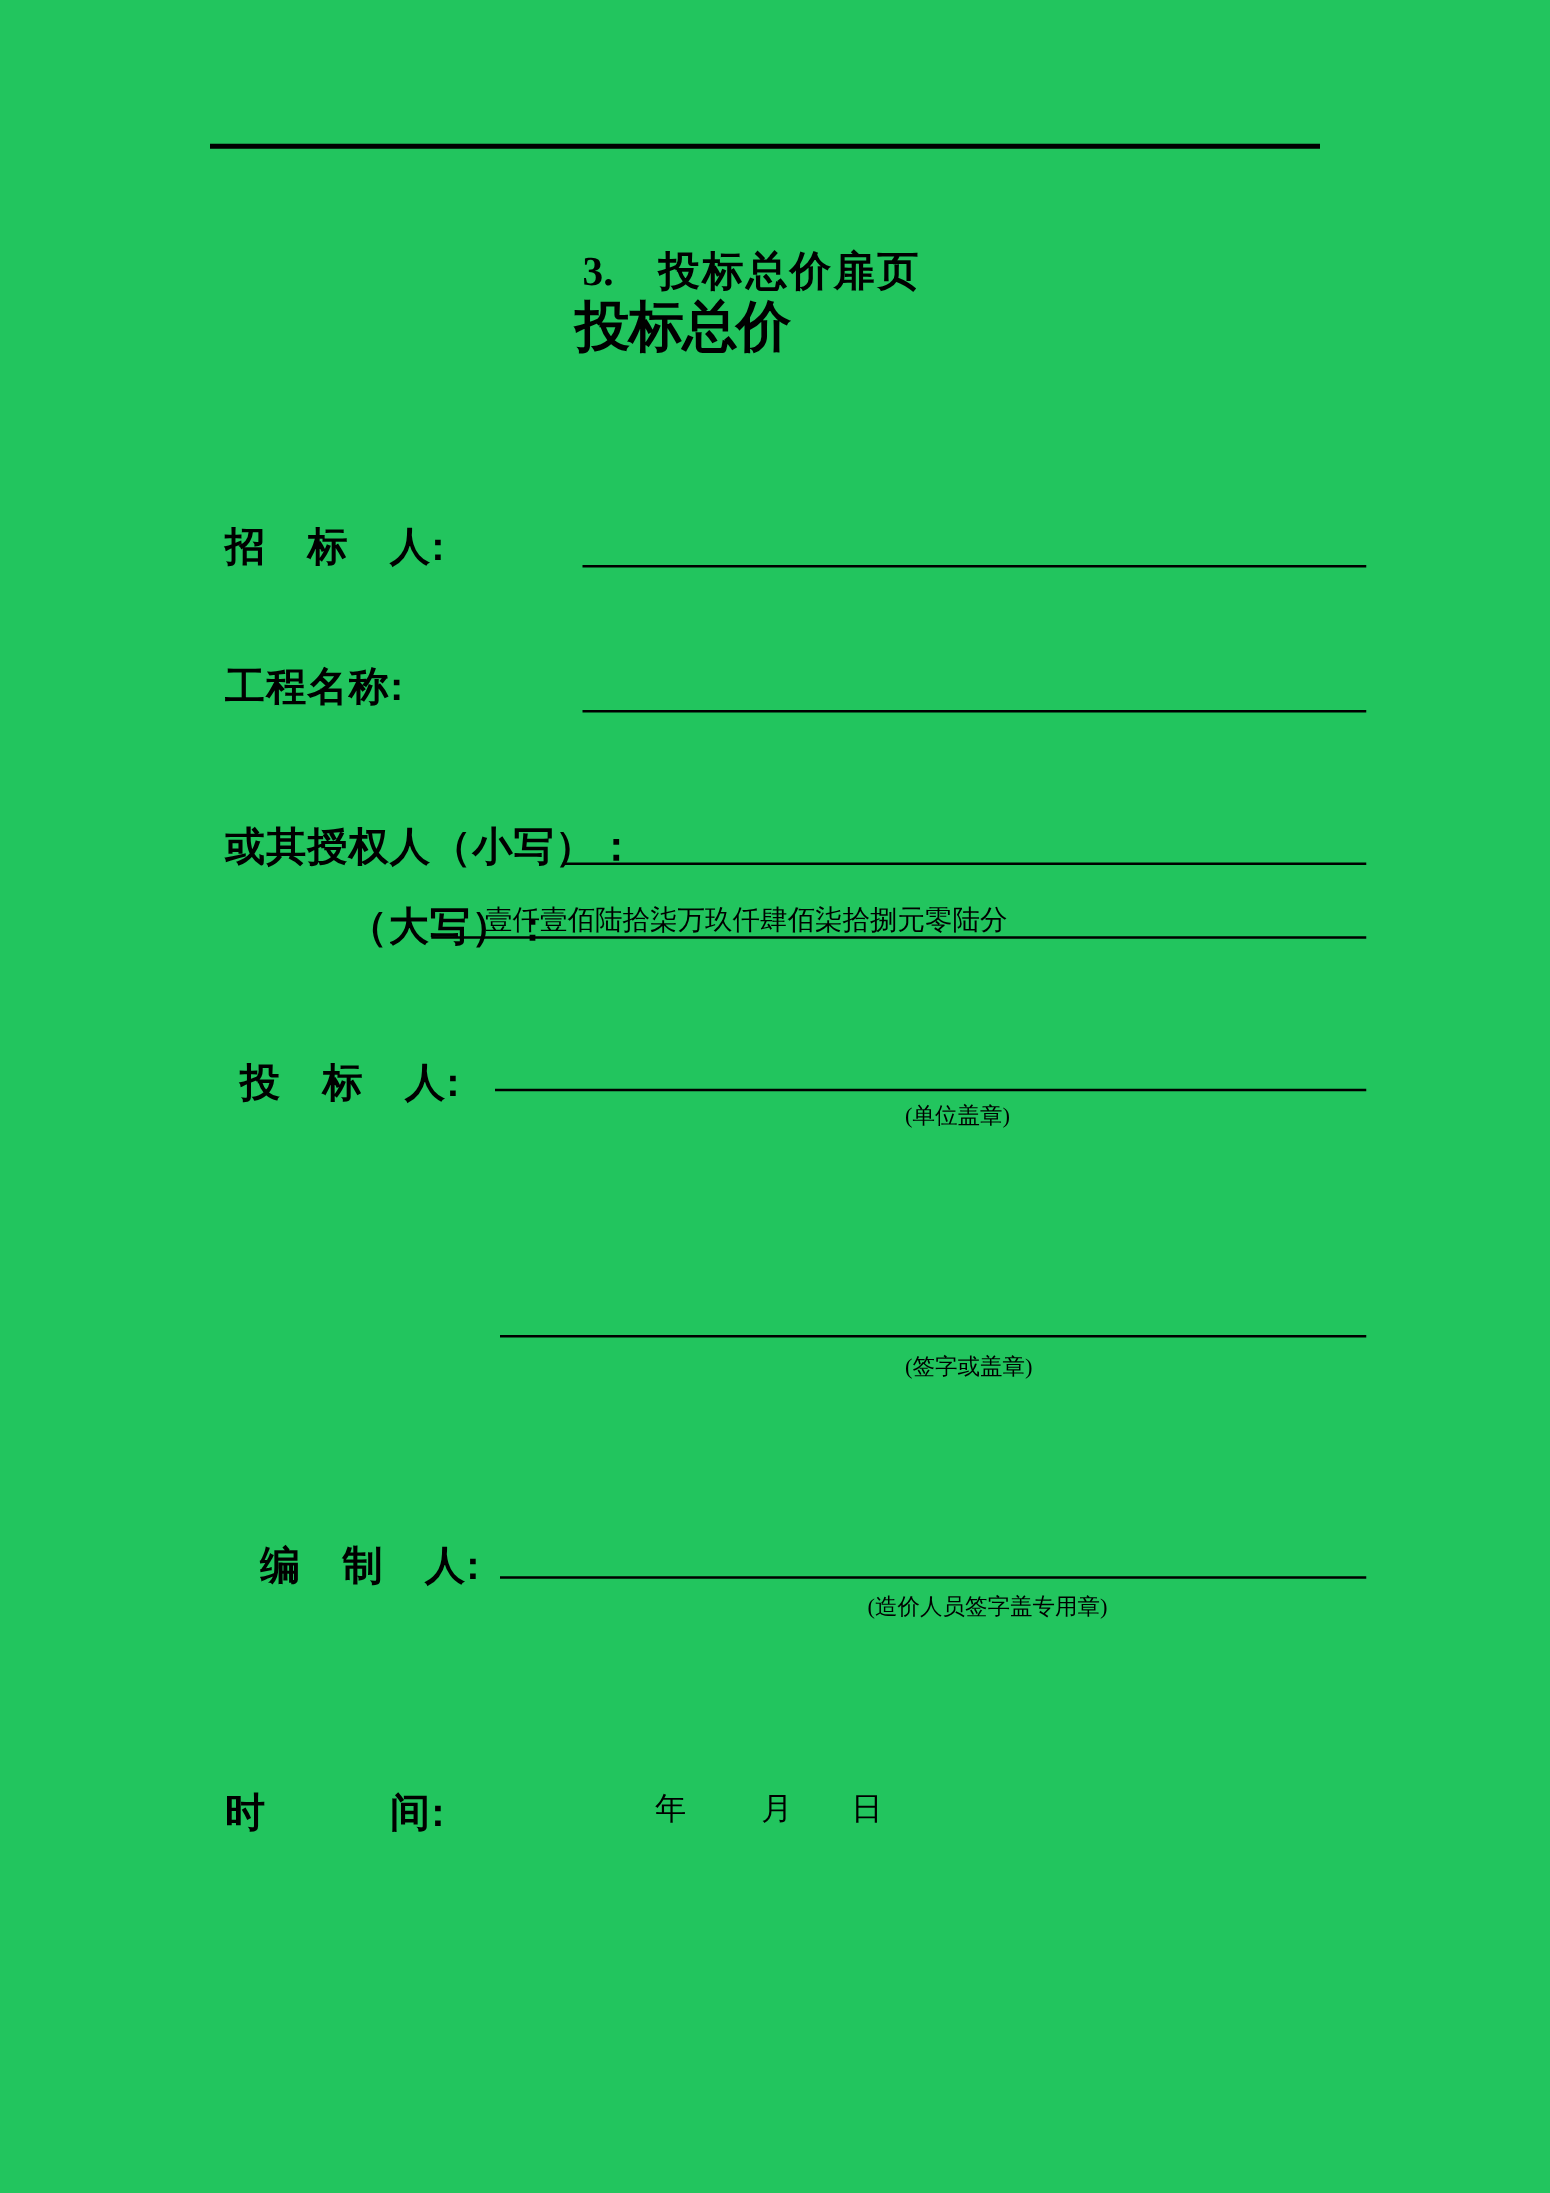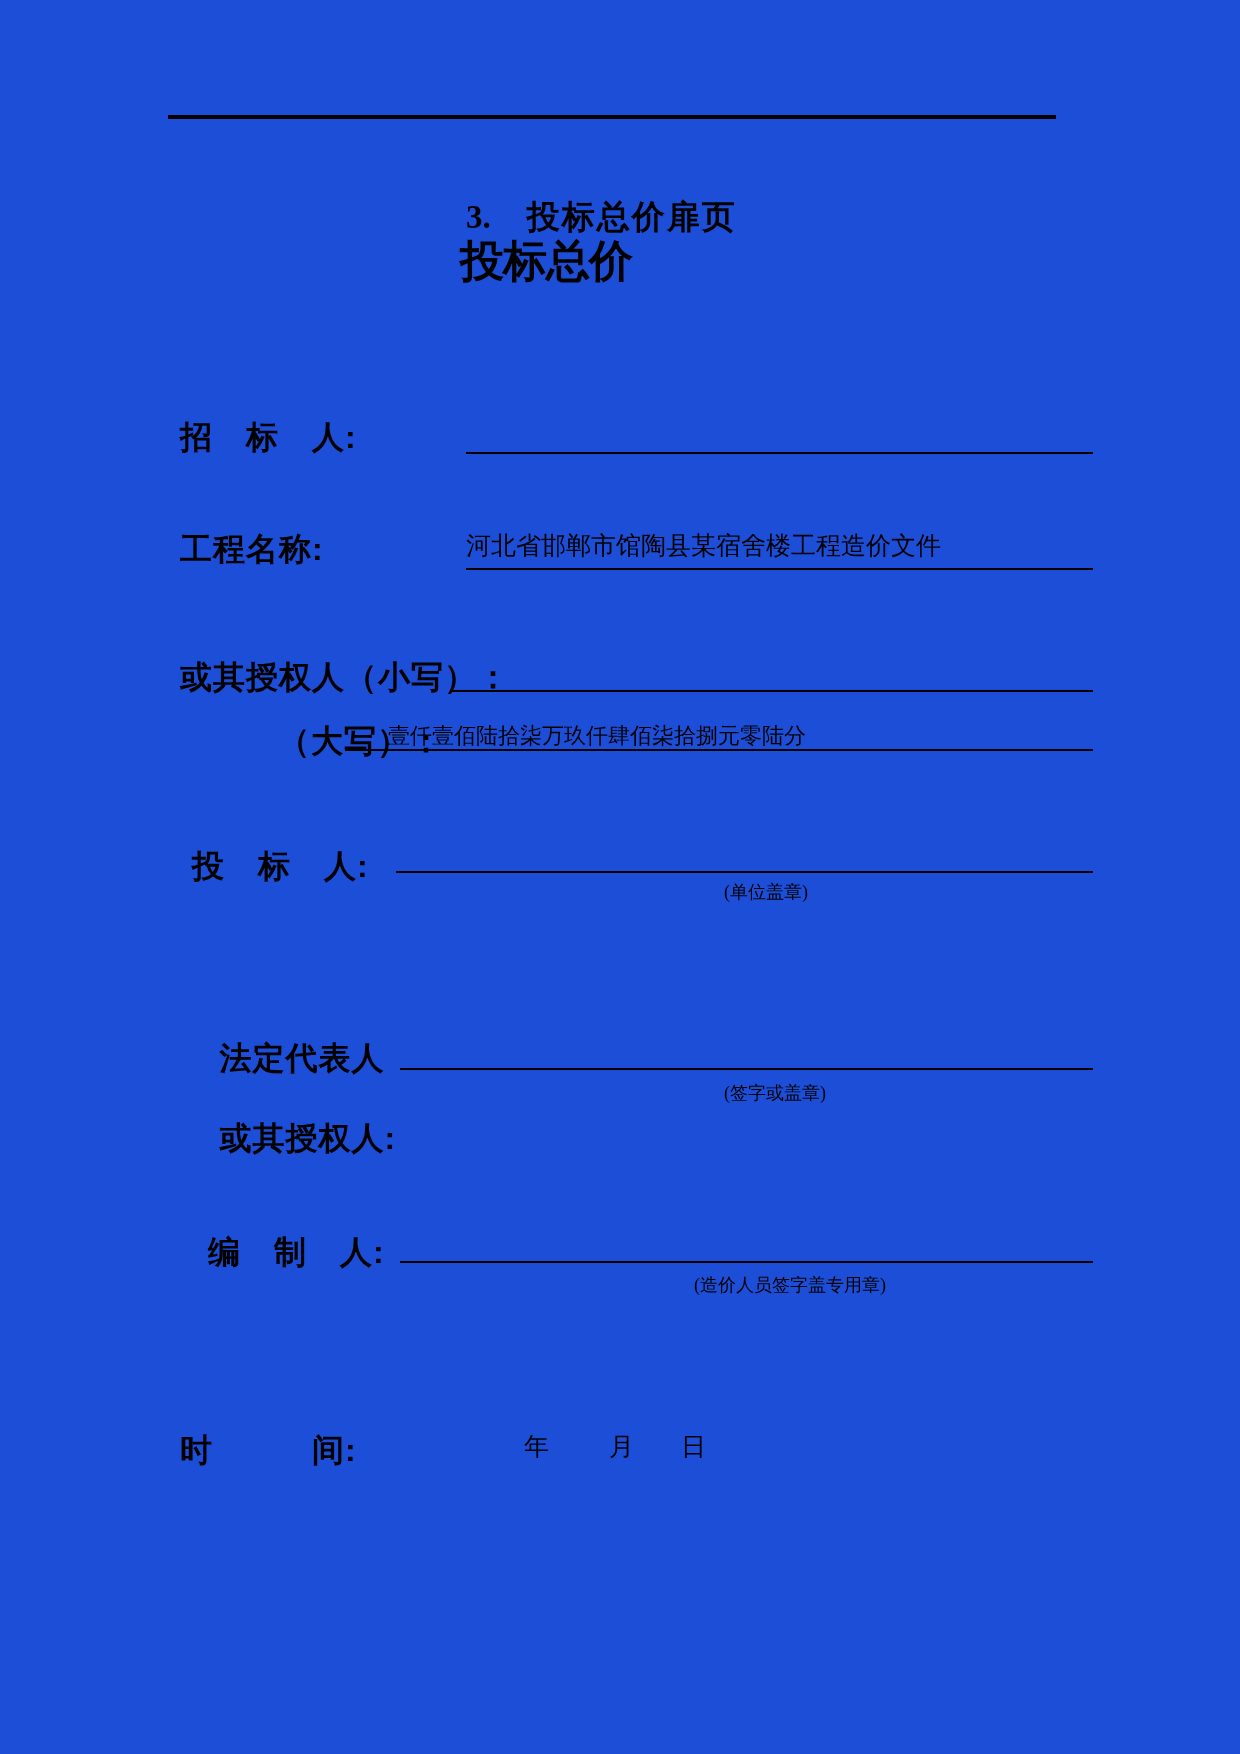--- a/index.html
+++ b/index.html
@@ -1,21 +1,21 @@
 <!DOCTYPE html>
 <html><head>
 <meta charset="utf-8">
 <style>
   html, body { margin: 0; padding: 0; background: #e8e8e8; }
   .page {
     position: relative;
     width: 1240px;
     height: 1754px;
     margin: 0 auto;
-    background: #1d4ed8;
+    background: #22c55e;
     color: #000000;
     font-family: "Liberation Serif", serif;
     overflow: hidden;
   }
   .rule-top {
     position: absolute;
     left: 168px; top: 115px;
     width: 888px; height: 4px;
     background: #000000;
   }
@@ -85,38 +85,33 @@
   <div class="section-heading">
     <span class="num">3.</span><span class="txt">投标总价扉页</span>
   </div>
 
   <div class="main-title">投标总价</div>
 
   <div class="lbl" style="top:416px;">招　标　人:</div>
   <div class="uline" style="left:466px; top:452px; width:627px;"></div>
 
   <div class="lbl" style="top:528px;">工程名称:</div>
-  <div class="val" style="left:466px; top:529px; width:414px;">河北省邯郸市馆陶县某宿舍楼工程造价文件</div>
   <div class="uline" style="left:466px; top:568px; width:627px;"></div>
 
   <div class="lbl" style="top:656px;">或其授权人（小写）：</div>
   <div class="uline" style="left:450px; top:690px; width:643px;"></div>
 
   <div class="lbl" style="left:278px; top:720px;">（大写）：</div>
   <div class="val" style="left:388px; top:721px; font-size:22px; text-align:left;">壹仟壹佰陆拾柒万玖仟肆佰柒拾捌元零陆分</div>
   <div class="uline" style="left:345px; top:749px; width:748px;"></div>
 
   <div class="lbl" style="top:845px;margin-left:12px;">投　标　人:</div>
   <div class="uline" style="left:396px; top:871px; width:697px;"></div>
   <div class="note" style="left:666px; top:880px; width:200px;">(单位盖章)</div>
 
-  <div class="lbl two-line" style="top:998px;">
-    <span>法定代表人</span><br>
-    <span>或其授权人:</span>
-  </div>
   <div class="uline" style="left:400px; top:1068px; width:693px;"></div>
   <div class="note" style="left:675px; top:1081px; width:200px;">(签字或盖章)</div>
 
   <div class="lbl" style="top:1231px;margin-left:28px;">编　制　人:</div>
   <div class="uline" style="left:400px; top:1261px; width:693px;"></div>
   <div class="note" style="left:640px; top:1273px; width:300px;">(造价人员签字盖专用章)</div>
 
   <div class="lbl" style="top:1429px;">时　　　间:</div>
   <span class="date-part" style="left:524px; top:1430px;">年</span>
   <span class="date-part" style="left:609px; top:1430px;">月</span>

